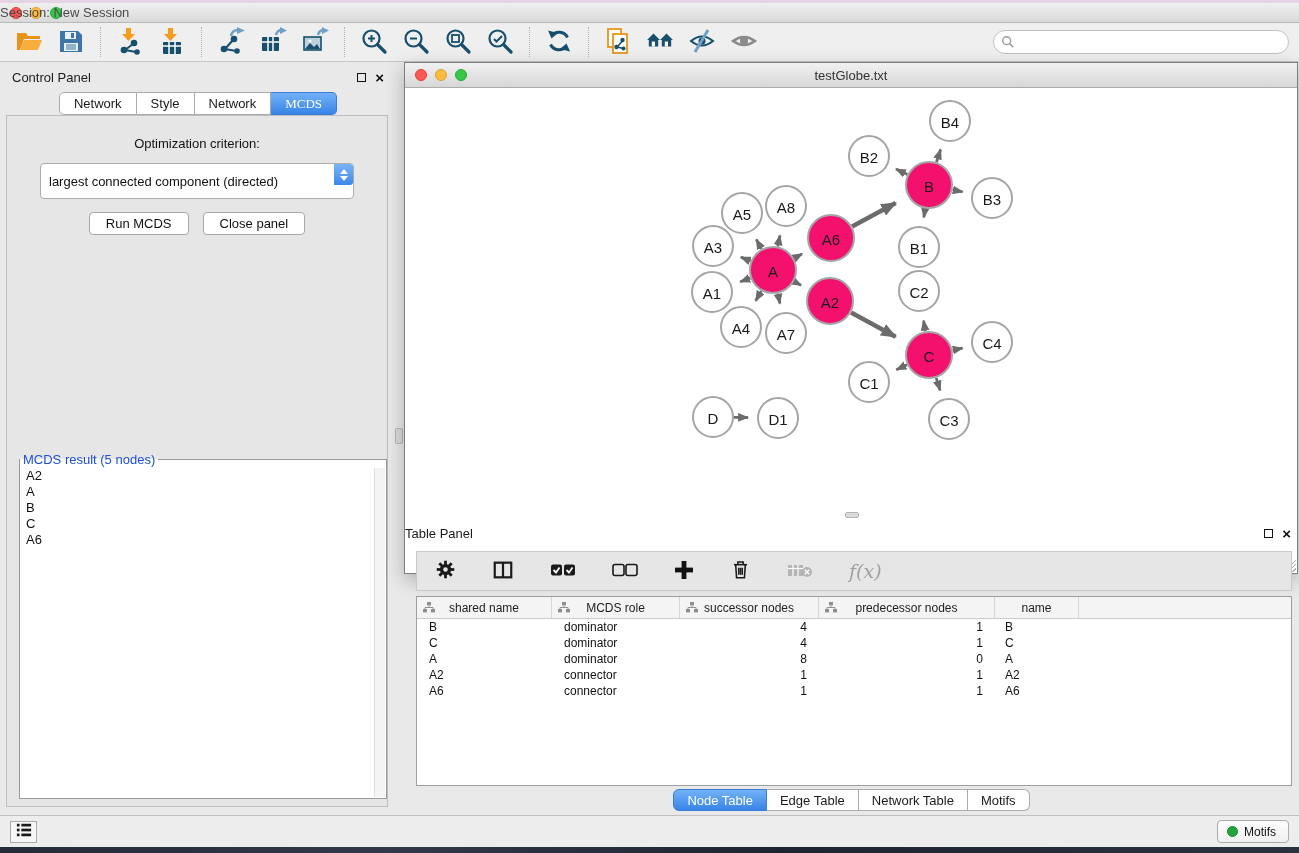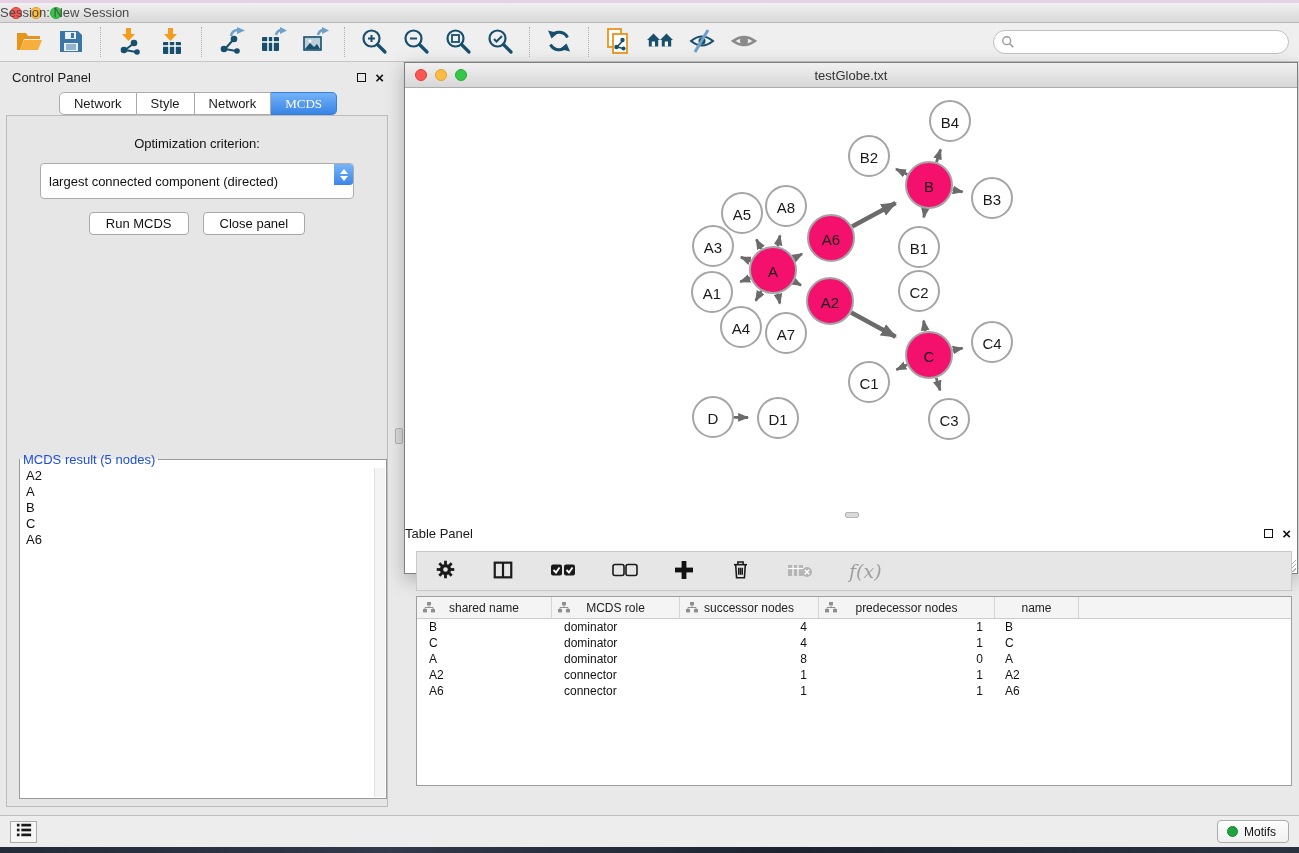--- a/index.html
+++ b/index.html
@@ -676,20 +676,26 @@
     <div class="trow">
       <div class="td l">A6</div>
         <div class="td l">connector</div>
         <div class="td r">1</div>
         <div class="td r">1</div>
         <div class="td n">A6</div>
         <div class="td"></div>
     </div>
   </div>
 
+  <div class="tp-tabs">
+    <div class="tp-seg active">Node Table</div>
+    <div class="tp-seg">Edge Table</div>
+    <div class="tp-seg">Network Table</div>
+    <div class="tp-seg">Motifs</div>
+  </div>
 </div>
 
 <div class="statusbar">
   <button class="status-list-btn">
       <span>
     <svg viewBox="0 0 20 18" width="18" height="16">
           <g fill="#1a1a1a">
             <rect x="2" y="2" width="3" height="3"></rect>
             <rect x="7" y="2" width="11" height="3"></rect>
             <rect x="2" y="7.5" width="3" height="3"></rect>

